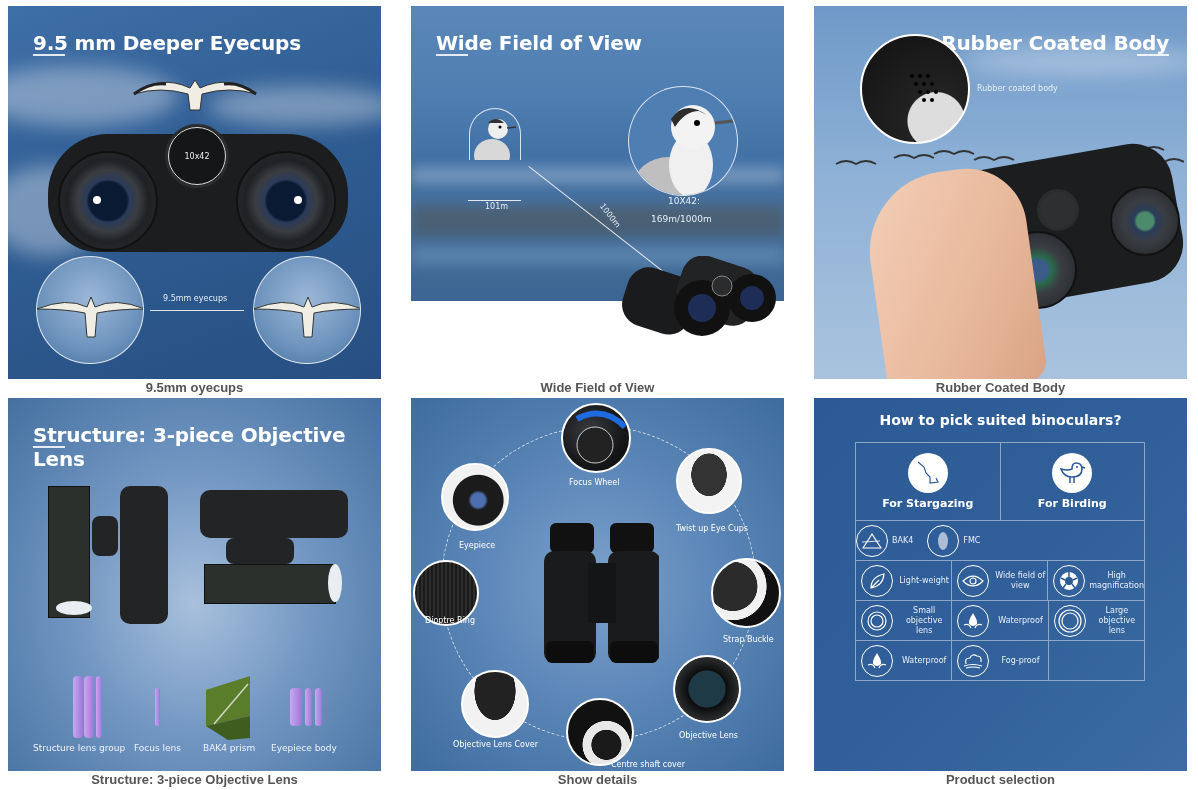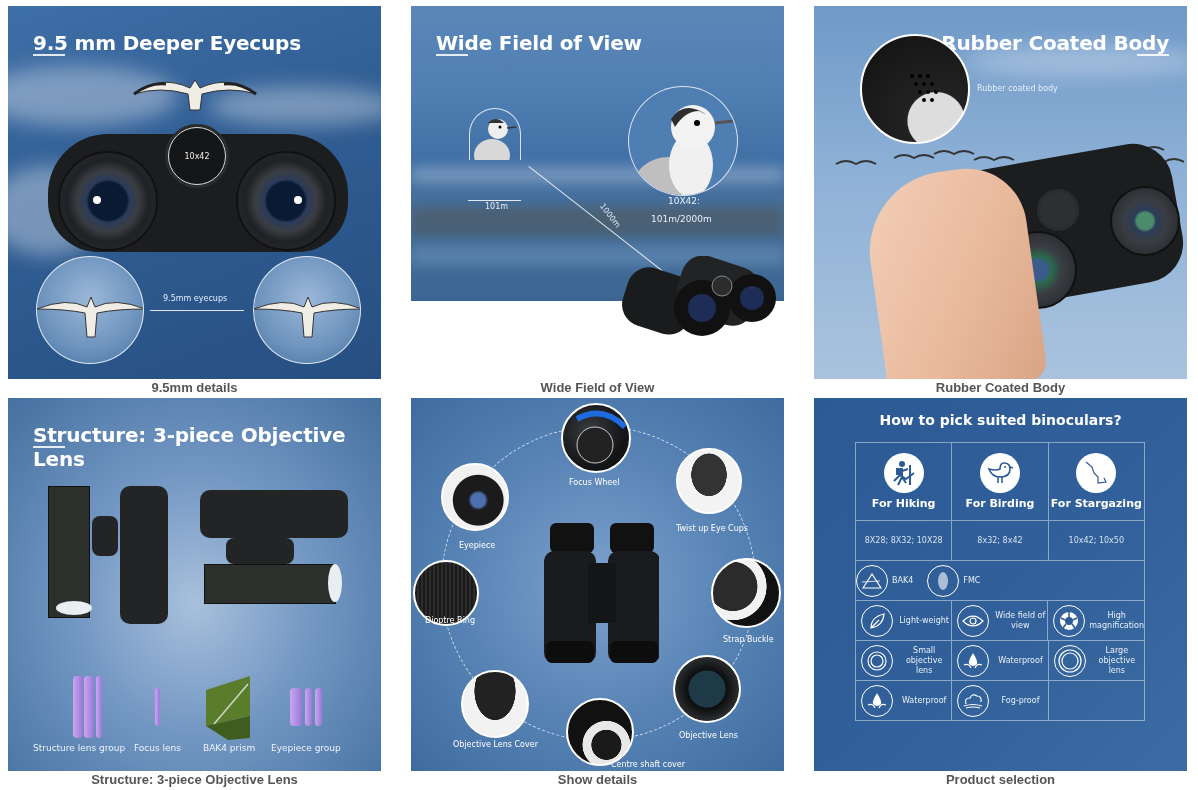--- a/index.html
+++ b/index.html
@@ -102,21 +102,21 @@
       </svg>
   </div>
   <div class="arrow-line" style="left:142px;top:304px;width:94px;"></div>
   <div class="small-label" style="left:155px;top:288px;">9.5mm eyecups</div>
   <div class="lens-circle" style="left:245px;top:250px;width:108px;height:108px;">
     <svg width="108" height="108">
         <path d="M0,52 Q30,40 50,50 L54,40 L58,50 Q78,40 108,52 Q80,52 60,56 L58,80 L50,80 L48,56 Q28,52 0,52Z" fill="#f0ede4" stroke="#333" stroke-width="1"></path>
       </svg>
   </div>
 </div>
-<div class="caption" style="left:8px;top:380px;">9.5mm details</div>
+<div class="caption" style="left:8px;top:380px;">9.5mm oyecups</div>
 
 <div class="tile" id="tile2">
   <div class="sea">
     <div class="sea-band" style="top:160px;height:18px;background:rgba(255,255,255,0.25);"></div>
     <div class="sea-band" style="top:200px;height:30px;background:rgba(80,70,50,0.35);"></div>
     <div class="sea-band" style="top:240px;height:20px;background:rgba(120,160,200,0.4);"></div>
   </div>
   <div class="t-title" style="left:25px;top:25px;">Wide Field of View</div>
   <div class="t-underline" style="left:25px;top:48px;"></div>
 
@@ -138,21 +138,21 @@
     <svg width="110" height="110">
         <ellipse cx="40" cy="100" rx="36" ry="30" fill="#bfbfbf"></ellipse>
         <ellipse cx="62" cy="78" rx="22" ry="32" fill="#f0f0f0"></ellipse>
         <circle cx="64" cy="40" r="22" fill="#f3f3f3"></circle>
         <path d="M42,32 Q55,12 78,28 L70,24 Q56,24 46,40Z" fill="#2d2d2d"></path>
         <circle cx="68" cy="36" r="3" fill="#000"></circle>
         <path d="M86,36 L104,34" stroke="#555" stroke-width="3"></path>
       </svg>
   </div>
   <div class="small-label" style="left:257px;top:190px;font-size:9px;">10X42:</div>
-  <div class="small-label" style="left:240px;top:208px;font-size:9px;">101m/2000m</div>
+  <div class="small-label" style="left:240px;top:208px;font-size:9px;">169m/1000m</div>
 
   <svg class="center-bino" style="left:205px;top:250px;" width="165" height="100">
     <rect x="8" y="14" width="70" height="60" rx="22" fill="#1a1b1c" transform="rotate(18 40 44)"></rect>
     <rect x="62" y="4" width="80" height="60" rx="22" fill="#222324" transform="rotate(18 100 34)"></rect>
     <circle cx="86" cy="52" r="28" fill="#111"></circle>
       <circle cx="86" cy="52" r="14" fill="#1e2d55"></circle>
     <circle cx="136" cy="42" r="24" fill="#111"></circle>
       <circle cx="136" cy="42" r="12" fill="#1e2d55"></circle>
     <circle cx="106" cy="30" r="10" fill="#2b2c2d" stroke="#888" stroke-width="1"></circle>
   </svg>
@@ -226,21 +226,21 @@
       <polygon points="0,50 44,40 44,62 22,64" fill="#3f5d1e"></polygon>
       <line x1="8" y1="48" x2="42" y2="8" stroke="#cfd8c0" stroke-width="1.5"></line>
   </svg>
   <div class="lens-part" style="left:282px;top:290px;width:12px;height:38px;"></div>
   <div class="lens-part" style="left:297px;top:290px;width:7px;height:38px;"></div>
   <div class="lens-part" style="left:307px;top:290px;width:7px;height:38px;"></div>
 
   <div class="part-label" style="left:25px;top:345px;">Structure lens group</div>
   <div class="part-label" style="left:126px;top:345px;">Focus lens</div>
   <div class="part-label" style="left:195px;top:345px;">BAK4 prism</div>
-  <div class="part-label" style="left:263px;top:345px;">Eyepiece group</div>
+  <div class="part-label" style="left:263px;top:345px;">Eyepiece body</div>
 </div>
 <div class="caption" style="left:8px;top:772px;">Structure: 3-piece Objective Lens</div>
 
 <div class="tile" id="tile5">
   <div class="dash-ring"></div>
 
   <svg class="center-bino" style="left:133px;top:125px;" width="115" height="140">
     <rect x="6" y="0" width="44" height="30" rx="6" fill="#111"></rect>
       <rect x="66" y="0" width="44" height="30" rx="6" fill="#111"></rect>
     <rect x="0" y="28" width="52" height="112" rx="10" fill="#1a1b1c"></rect>
@@ -282,53 +282,38 @@
 <div class="caption" style="left:411px;top:772px;">Show details</div>
 
 <div class="tile" id="tile6">
   <div class="q-title">How to pick suited binoculars?</div>
 
   <div class="sel-grid">
     <div class="row">
       <div class="cell use-cell">
         <div class="use-icon">
           <svg width="28" height="28">
-              <circle cx="12" cy="5" r="3" fill="#2c5a95"></circle>
-              <path d="M12,9 L12,18 L8,26 M12,18 L16,24 M12,12 L18,10 M20,6 L20,26 M4,22 L10,16 L16,20 L24,14" stroke="#2c5a95" stroke-width="2" fill="none"></path>
-              <rect x="6" y="9" width="5" height="7" fill="#2c5a95"></rect>
+              <path d="M4,3 L10,8 L12,14 L16,18 L16,24 L24,23 L22,19" stroke="#2c5a95" stroke-width="1.2" fill="none"></path>
             </svg>
         </div>
-        <div class="use-label">For Hiking</div>
+        <div class="use-label">For Stargazing</div>
       </div>
       <div class="cell use-cell">
         <div class="use-icon">
           <svg width="28" height="28">
               <path d="M3,10 Q6,18 14,18 Q24,18 24,10 Q24,4 18,4 Q14,4 14,10 Q10,12 3,10Z" fill="none" stroke="#2c5a95" stroke-width="1.6"></path>
               <circle cx="19" cy="8" r="1" fill="#2c5a95"></circle>
               <path d="M24,8 L27,9" stroke="#2c5a95" stroke-width="1.5"></path>
               <path d="M12,18 L12,24 M16,18 L16,24" stroke="#2c5a95" stroke-width="1.5"></path>
             </svg>
         </div>
         <div class="use-label">For Birding</div>
       </div>
-      <div class="cell use-cell">
-        <div class="use-icon">
-          <svg width="28" height="28">
-              <path d="M4,3 L10,8 L12,14 L16,18 L16,24 L24,23 L22,19" stroke="#2c5a95" stroke-width="1.2" fill="none"></path>
-            </svg>
-        </div>
-        <div class="use-label">For Stargazing</div>
-      </div>
-    </div>
-
-    <div class="row">
-      <div class="cell spec-cell">8X28; 8X32; 10X28</div>
-      <div class="cell spec-cell">8x32; 8x42</div>
-      <div class="cell spec-cell">10x42; 10x50</div>
-    </div>
+    </div>
+
 
     <div class="row">
       <div class="cell" style="height:39px;gap:14px;">
         <span style="display:flex;align-items:center;gap:4px;">
           <span class="f-icon" style="margin:0;">
               <svg width="20" height="18">
                 <polygon points="10,2 19,16 1,16" fill="none" stroke="#fff" stroke-width="1.2"></polygon>
                 <path d="M0,10 L18,9" stroke="#fff" stroke-width="0.8"></path>
               </svg>
             </span>

